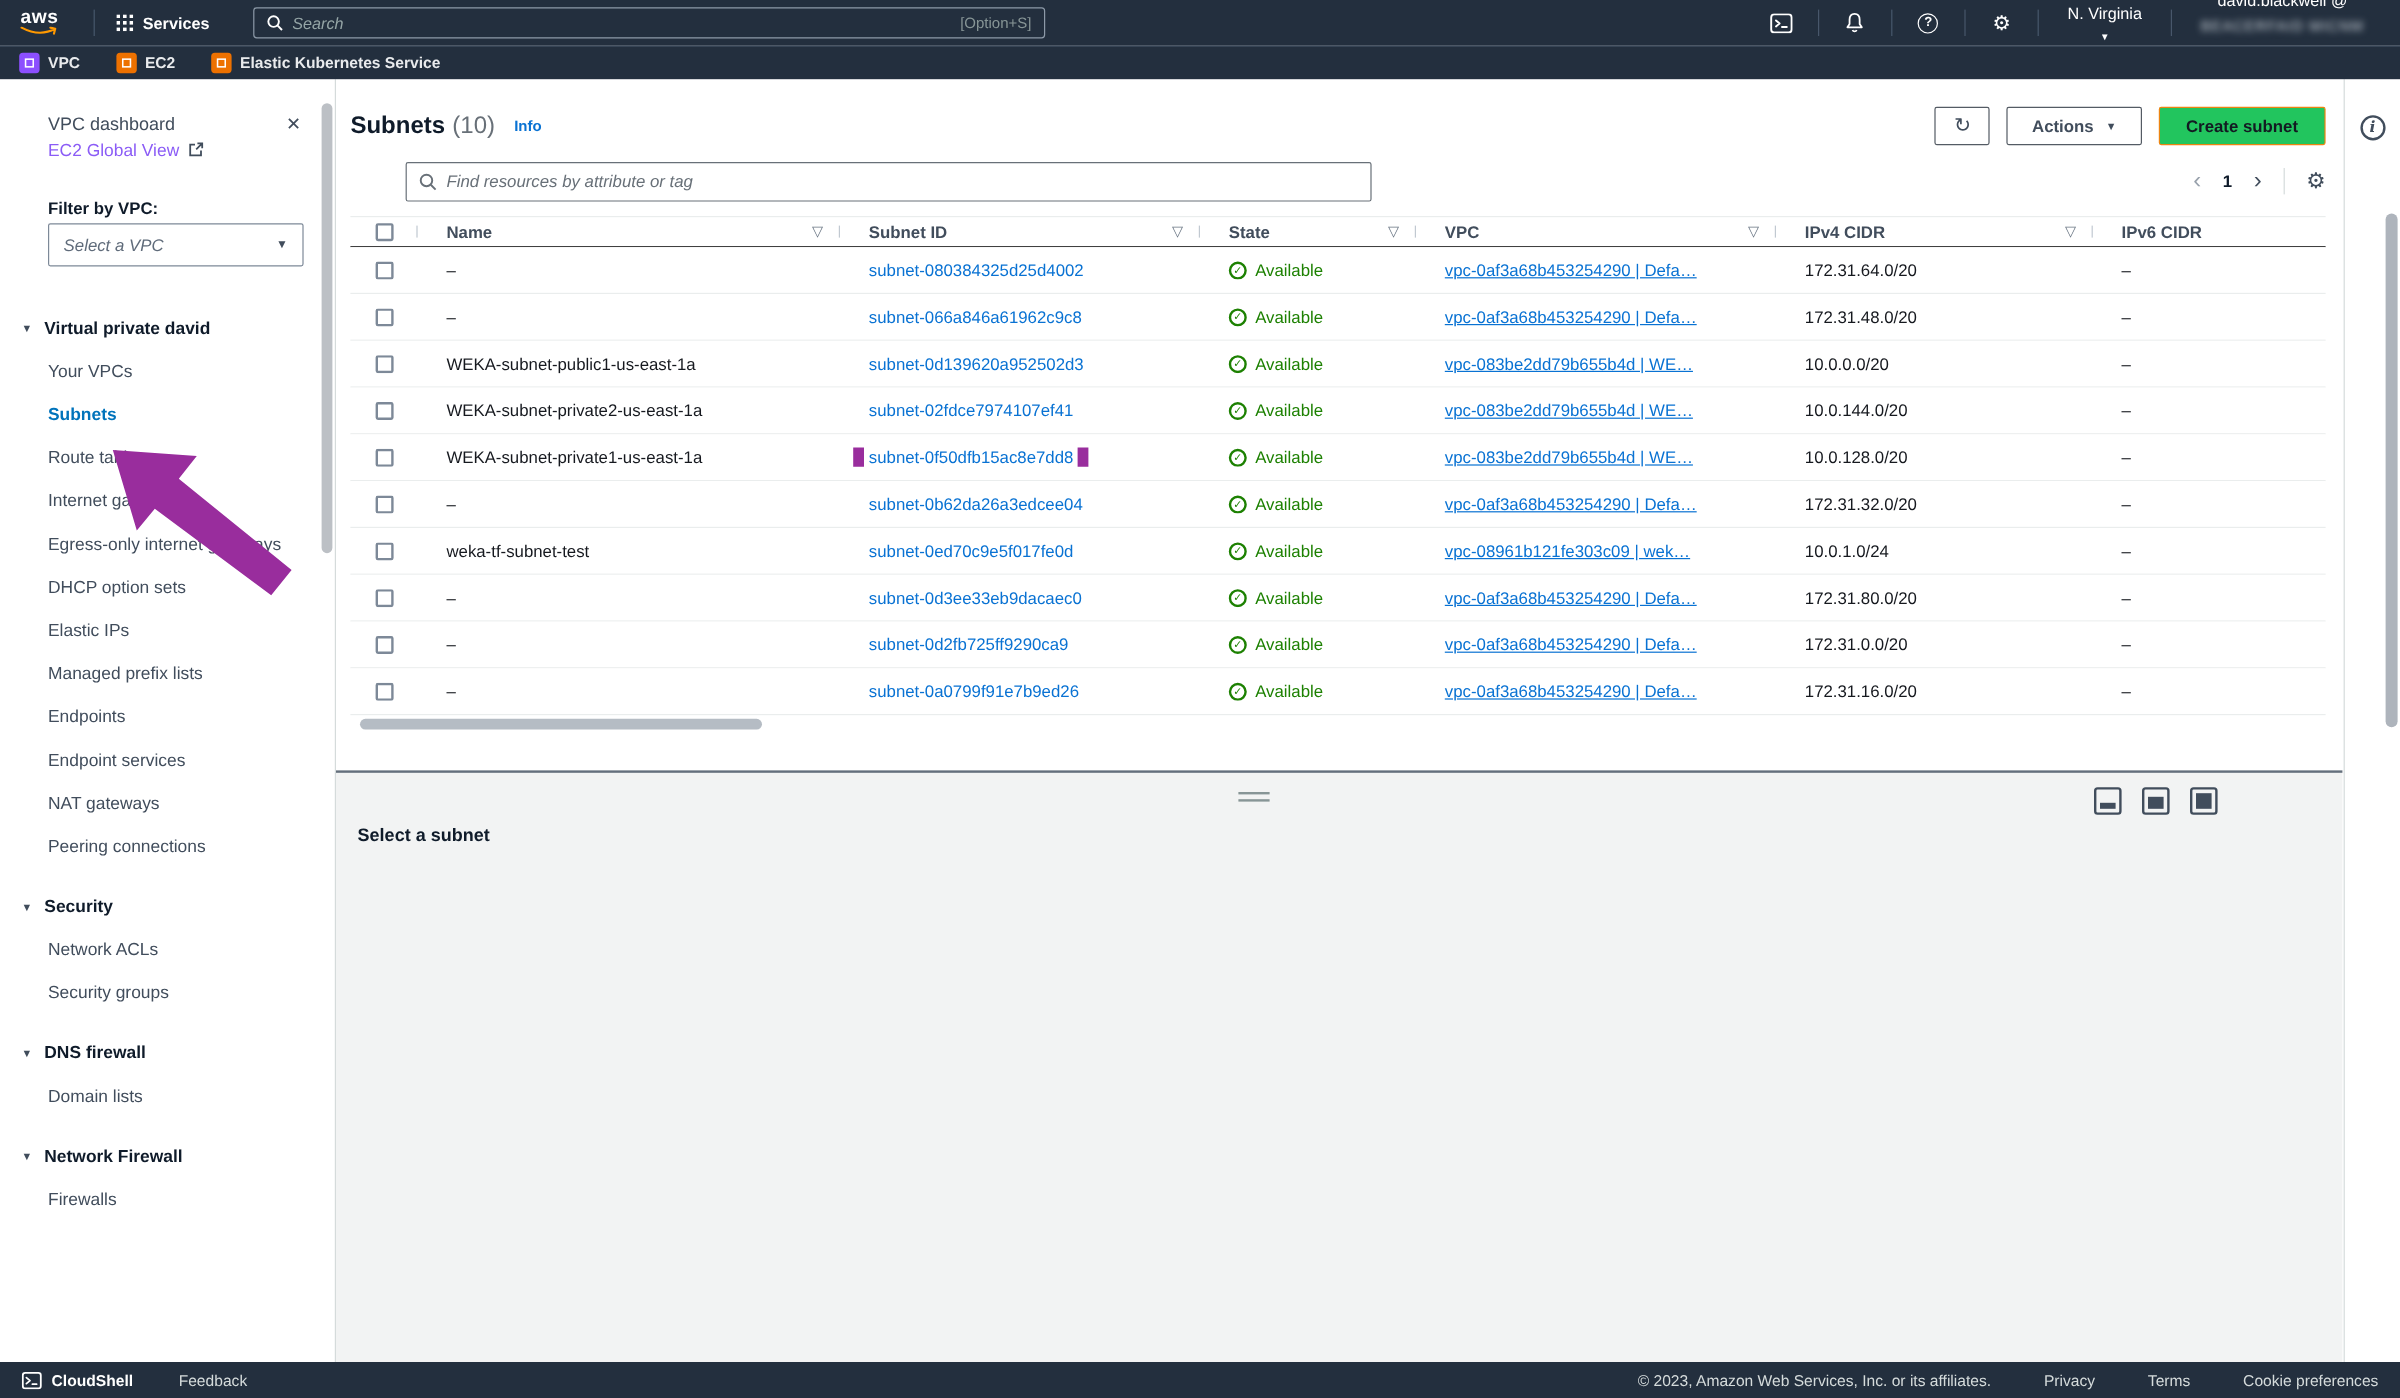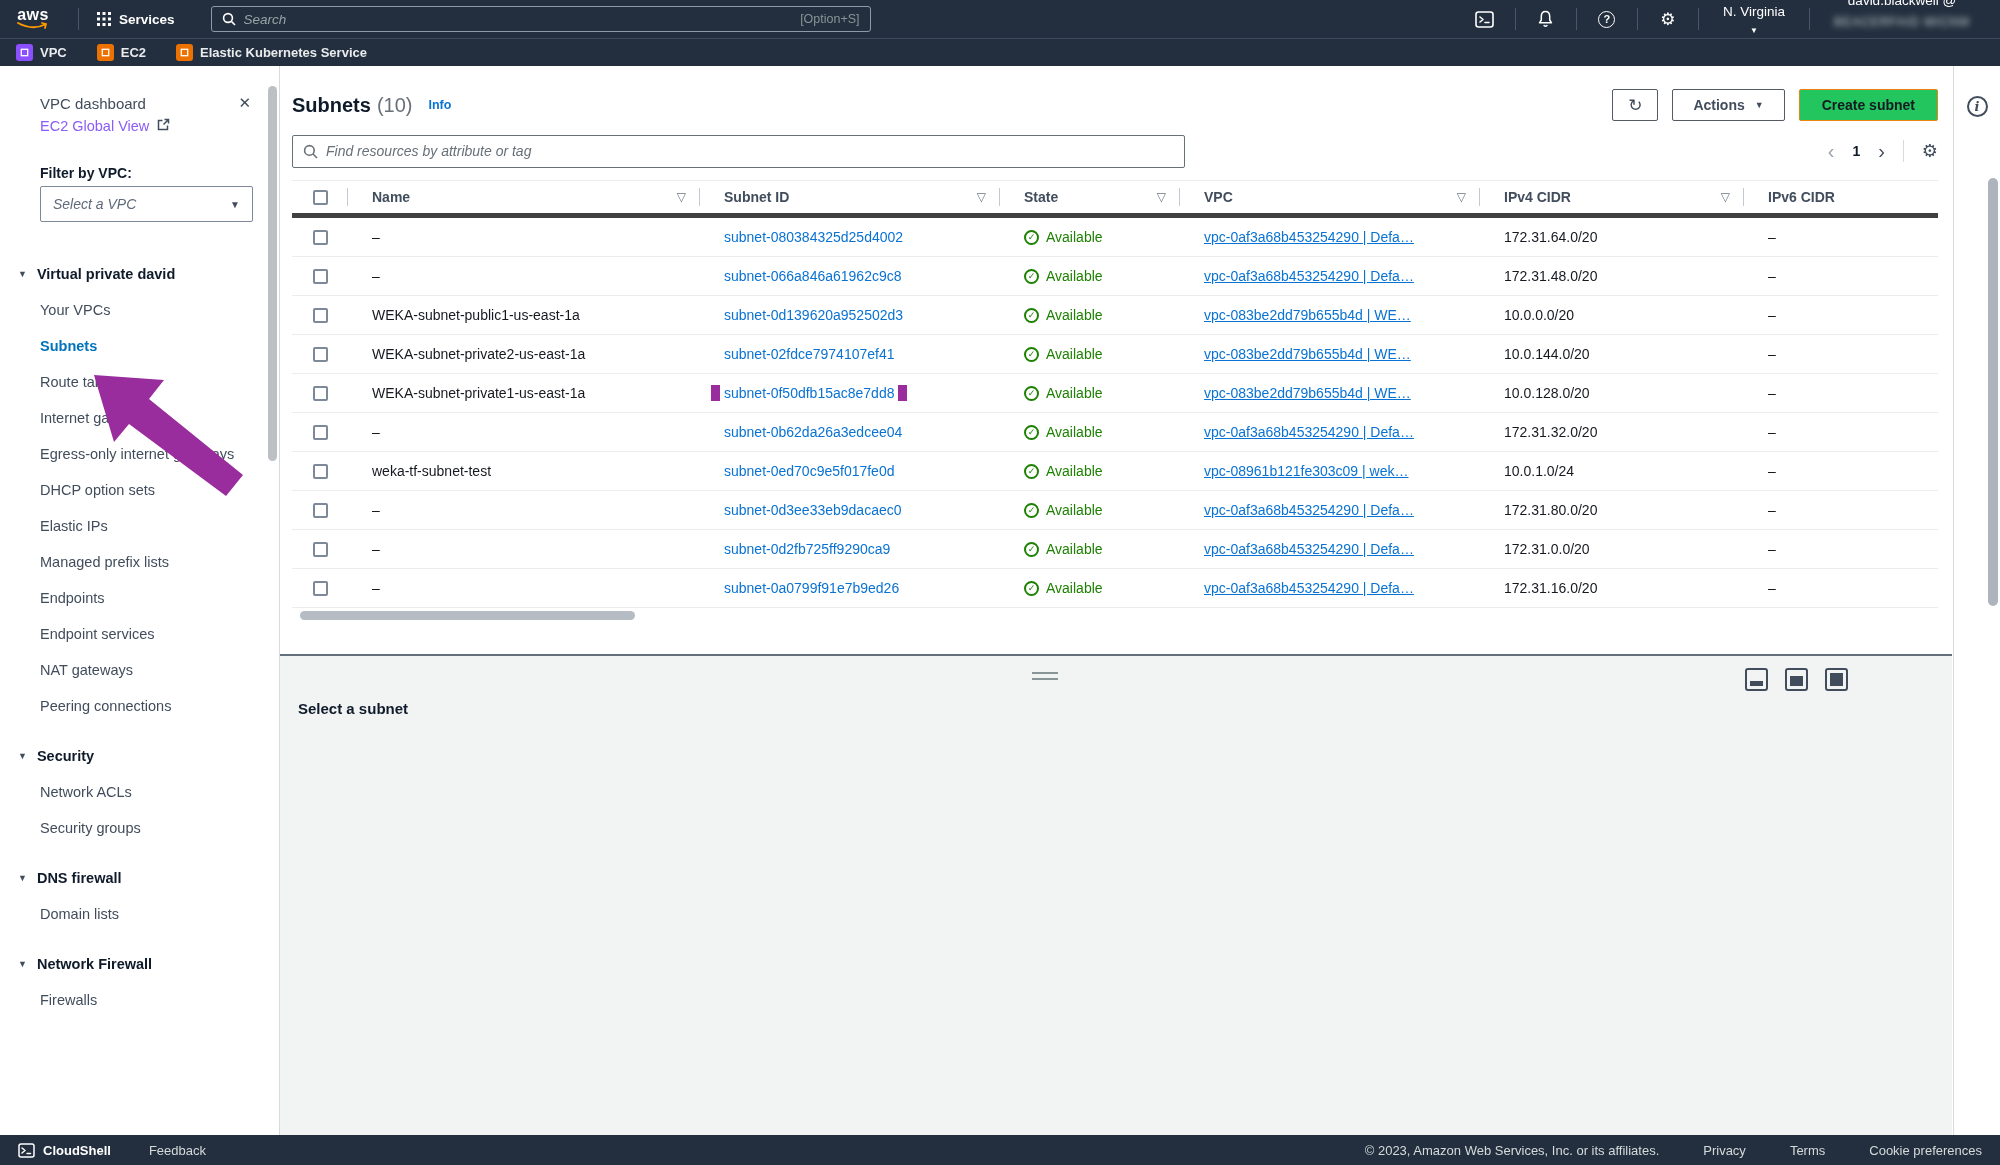--- a/index.html
+++ b/index.html
@@ -55,34 +55,34 @@
   .page-title { font-size:20px; font-weight:bold; color:#0f1b2a; }
   .page-count { font-size:20px; color:#687078; font-weight:normal; margin-left:6px; }
   .info-link { font-size:12.5px; font-weight:bold; color:#0972d3; margin-left:16px; cursor:pointer; }
   .hdr-actions { margin-left:auto; display:flex; align-items:center; gap:14px; }
   .btn { height:32px; border:1px solid #545b64; border-radius:2px; background:#fff; color:#414d5c; font-weight:bold; font-size:14px; display:flex; align-items:center; justify-content:center; cursor:pointer; font-family:inherit; }
   .btn-refresh { width:46px; font-size:17px; font-weight:normal; }
   .btn-actions { padding:0 20px; gap:10px; }
   .btn-actions .caret { font-size:9px; }
   .btn-primary { padding:0 22px; background:#22c55e; border-color:#ec8412; color:#131a22; }
   .filter-row { margin-top:12px; height:34px; display:flex; align-items:center; }
-  .find-wrap { position:relative; width:893px; height:33px; border:1px solid #687078; border-radius:2px; display:flex; align-items:center; padding:0 10px; gap:8px; background:#fff; }
+  .find-wrap { position:relative; width:805px; height:33px; border:1px solid #687078; border-radius:2px; display:flex; align-items:center; padding:0 10px; gap:8px; background:#fff;margin-left:46px; }
   .find-wrap input { flex:1; border:none; outline:none; font-size:14px; font-family:inherit; color:#16191f; }
   .find-wrap input::placeholder { font-style:italic; color:#687078; }
   .pager { margin-left:auto; display:flex; align-items:center; gap:18px; }
   .pg-prev { font-size:20px; color:#98a1ac; cursor:pointer; line-height:20px; }
   .pg-num { font-size:14px; font-weight:bold; color:#0f1b2a; cursor:pointer; }
   .pg-next { font-size:20px; color:#414d5c; cursor:pointer; line-height:20px; }
   .pg-div { width:1px; height:22px; background:#d5dbdb; }
   .pg-gear { font-size:18px; color:#414d5c; cursor:pointer; }
 
   
   .tablewrap { margin-top:12px; }
   .thead, .tr { display:grid; grid-template-columns:56px 352px 300px 180px 300px 264px 1fr; align-items:center; }
-  .thead { height:38px; border-top:1px solid #eaeded; border-bottom:5px solid #404040; }
+  .thead { height:26px; border-top:1px solid #eaeded; border-bottom:1px solid #404040; }
   .tr { height:39px; border-bottom:1px solid #eaeded; background:#fff; }
   .th { position:relative; height:100%; display:flex; align-items:center; justify-content:space-between; padding:0 14px 0 24px; }
   .th:not(.th-last)::after { content:""; position:absolute; right:0; top:7px; bottom:7px; width:1px; background:#c1c9d1; }
   .th-label { font-size:14px; font-weight:bold; color:#414d5c; }
   .sort-icon { font-size:12px; color:#6b7785; cursor:pointer; }
   .td { padding-left:24px; font-size:14px; color:#16191f; white-space:nowrap; overflow:hidden; }
   .td-check, .th-check { display:flex; justify-content:center; padding:0; }
   .checkbox { width:15px; height:15px; border:2px solid #7d8998; border-radius:2px; background:#fff; cursor:pointer; display:inline-block; }
   a.link { color:#0972d3; text-decoration:none; cursor:pointer; }
   a.vpc-link { text-decoration:underline; }

